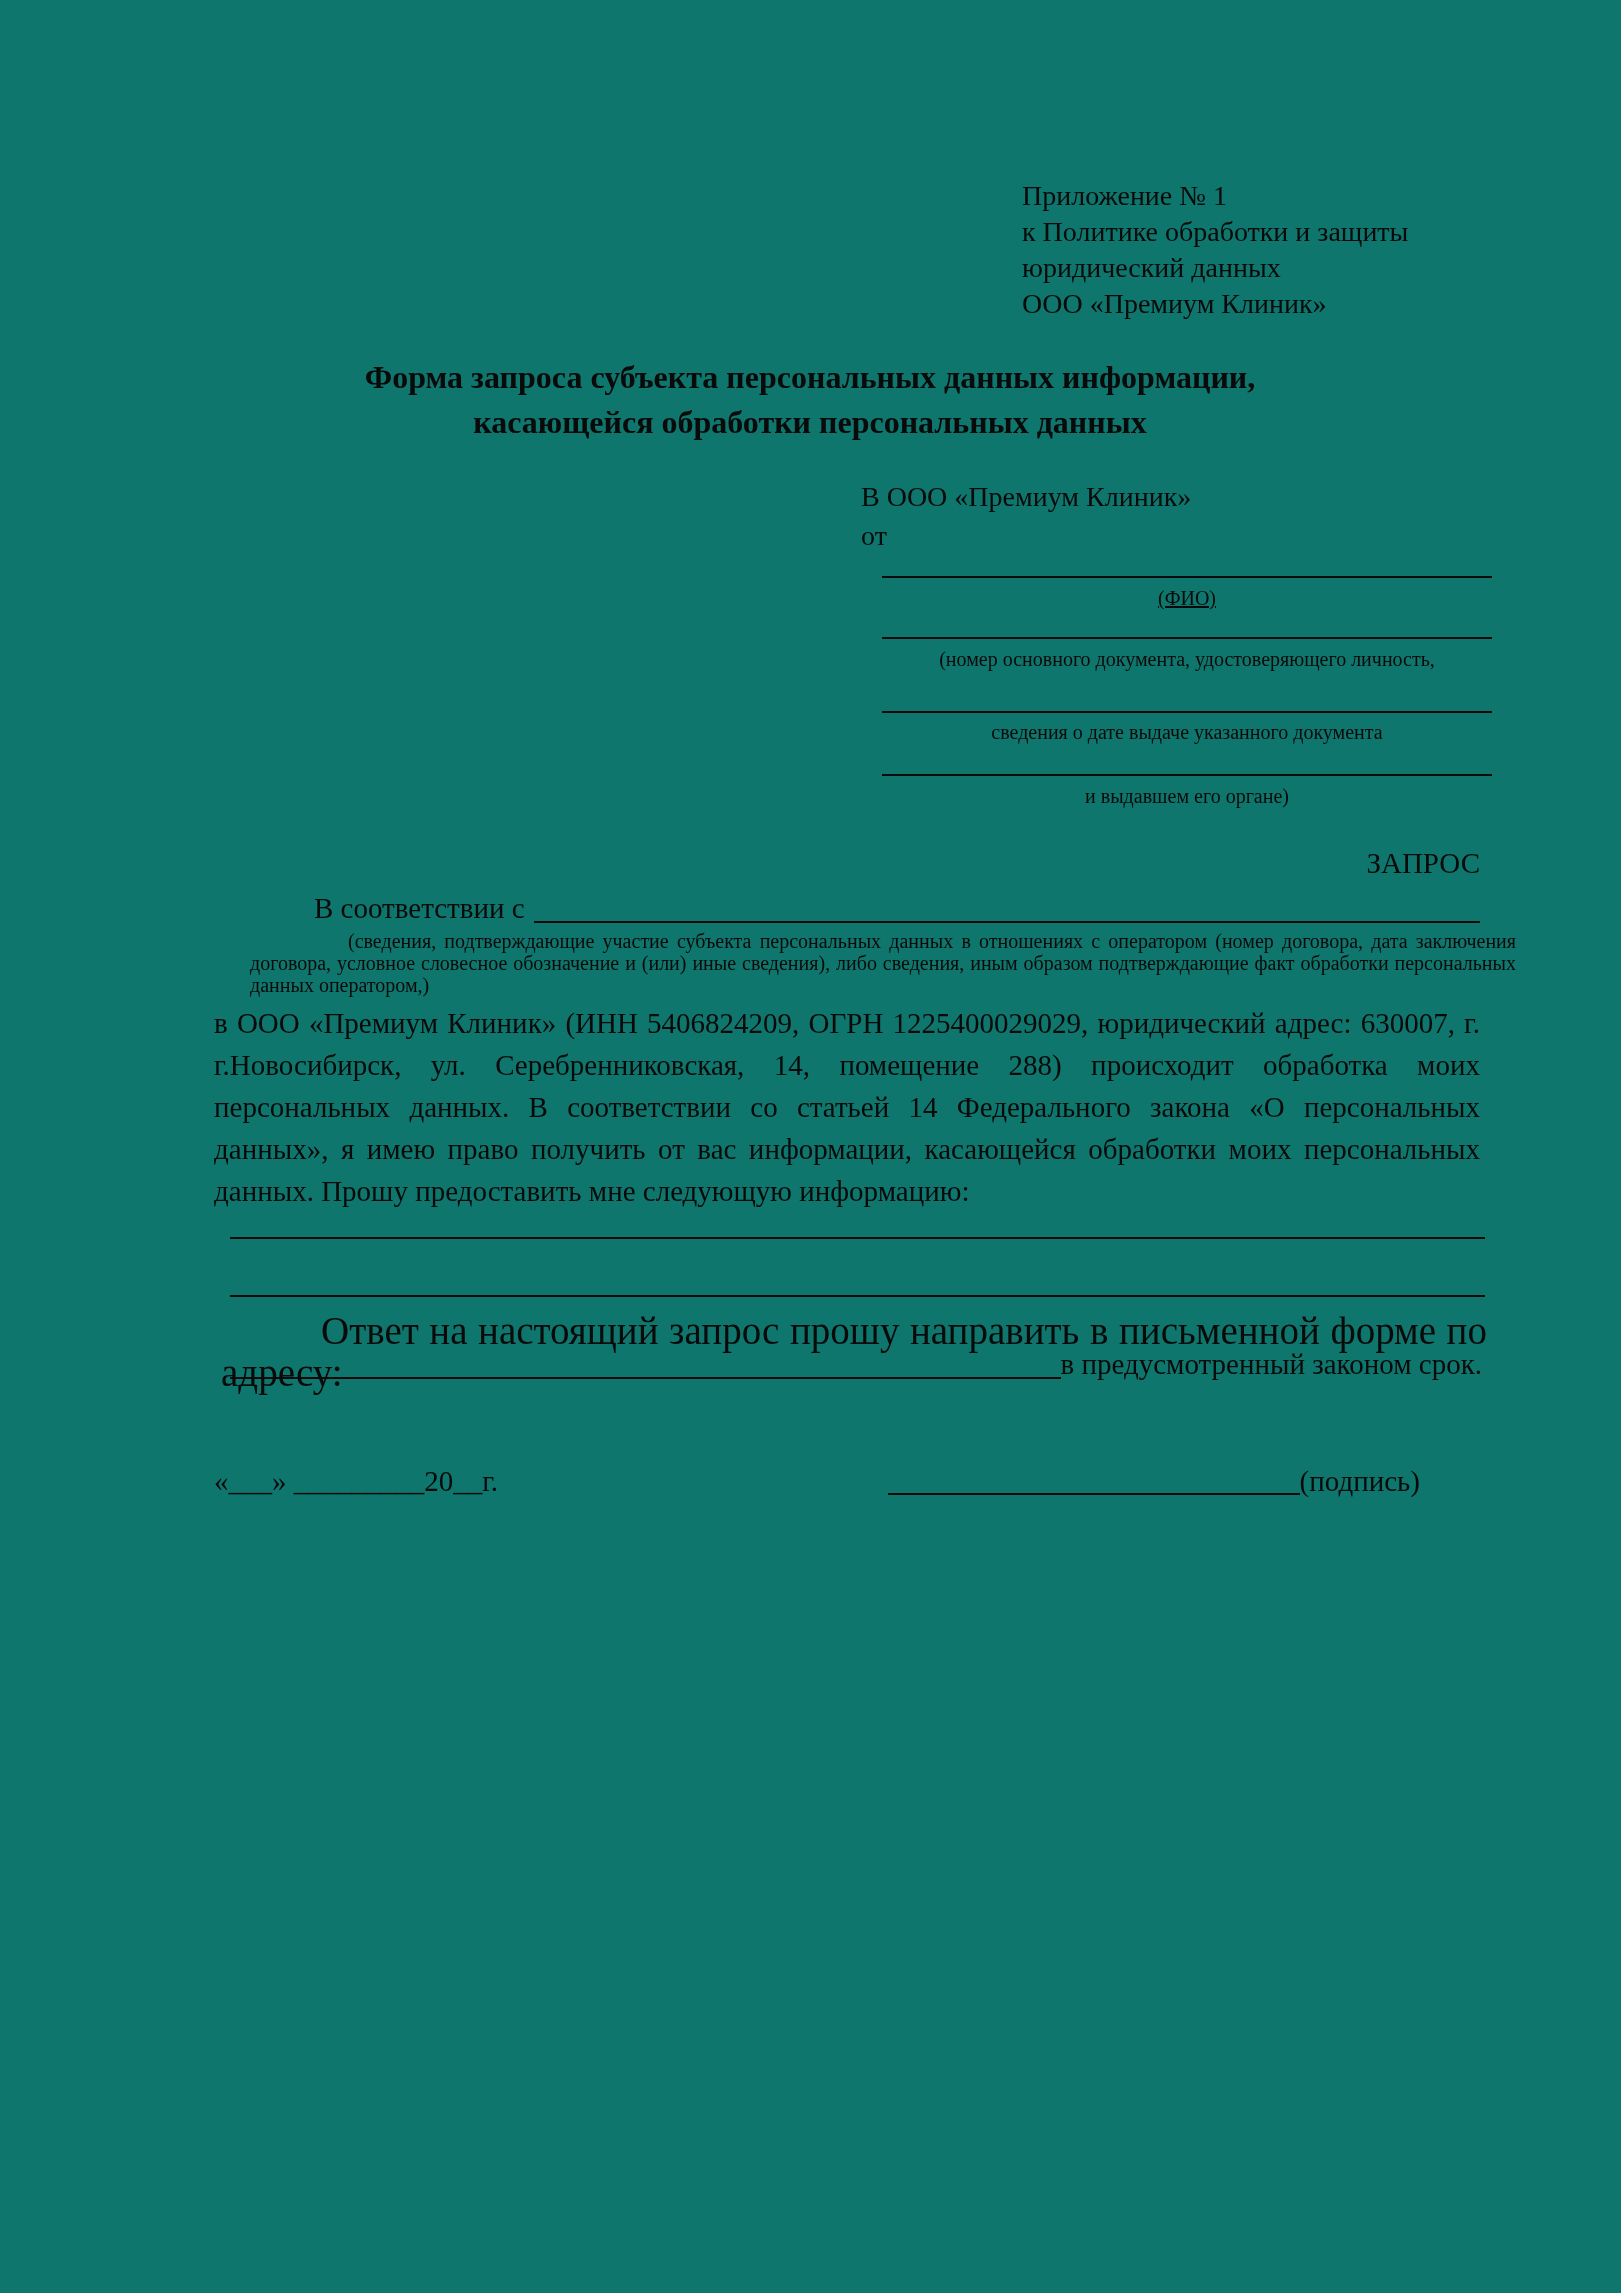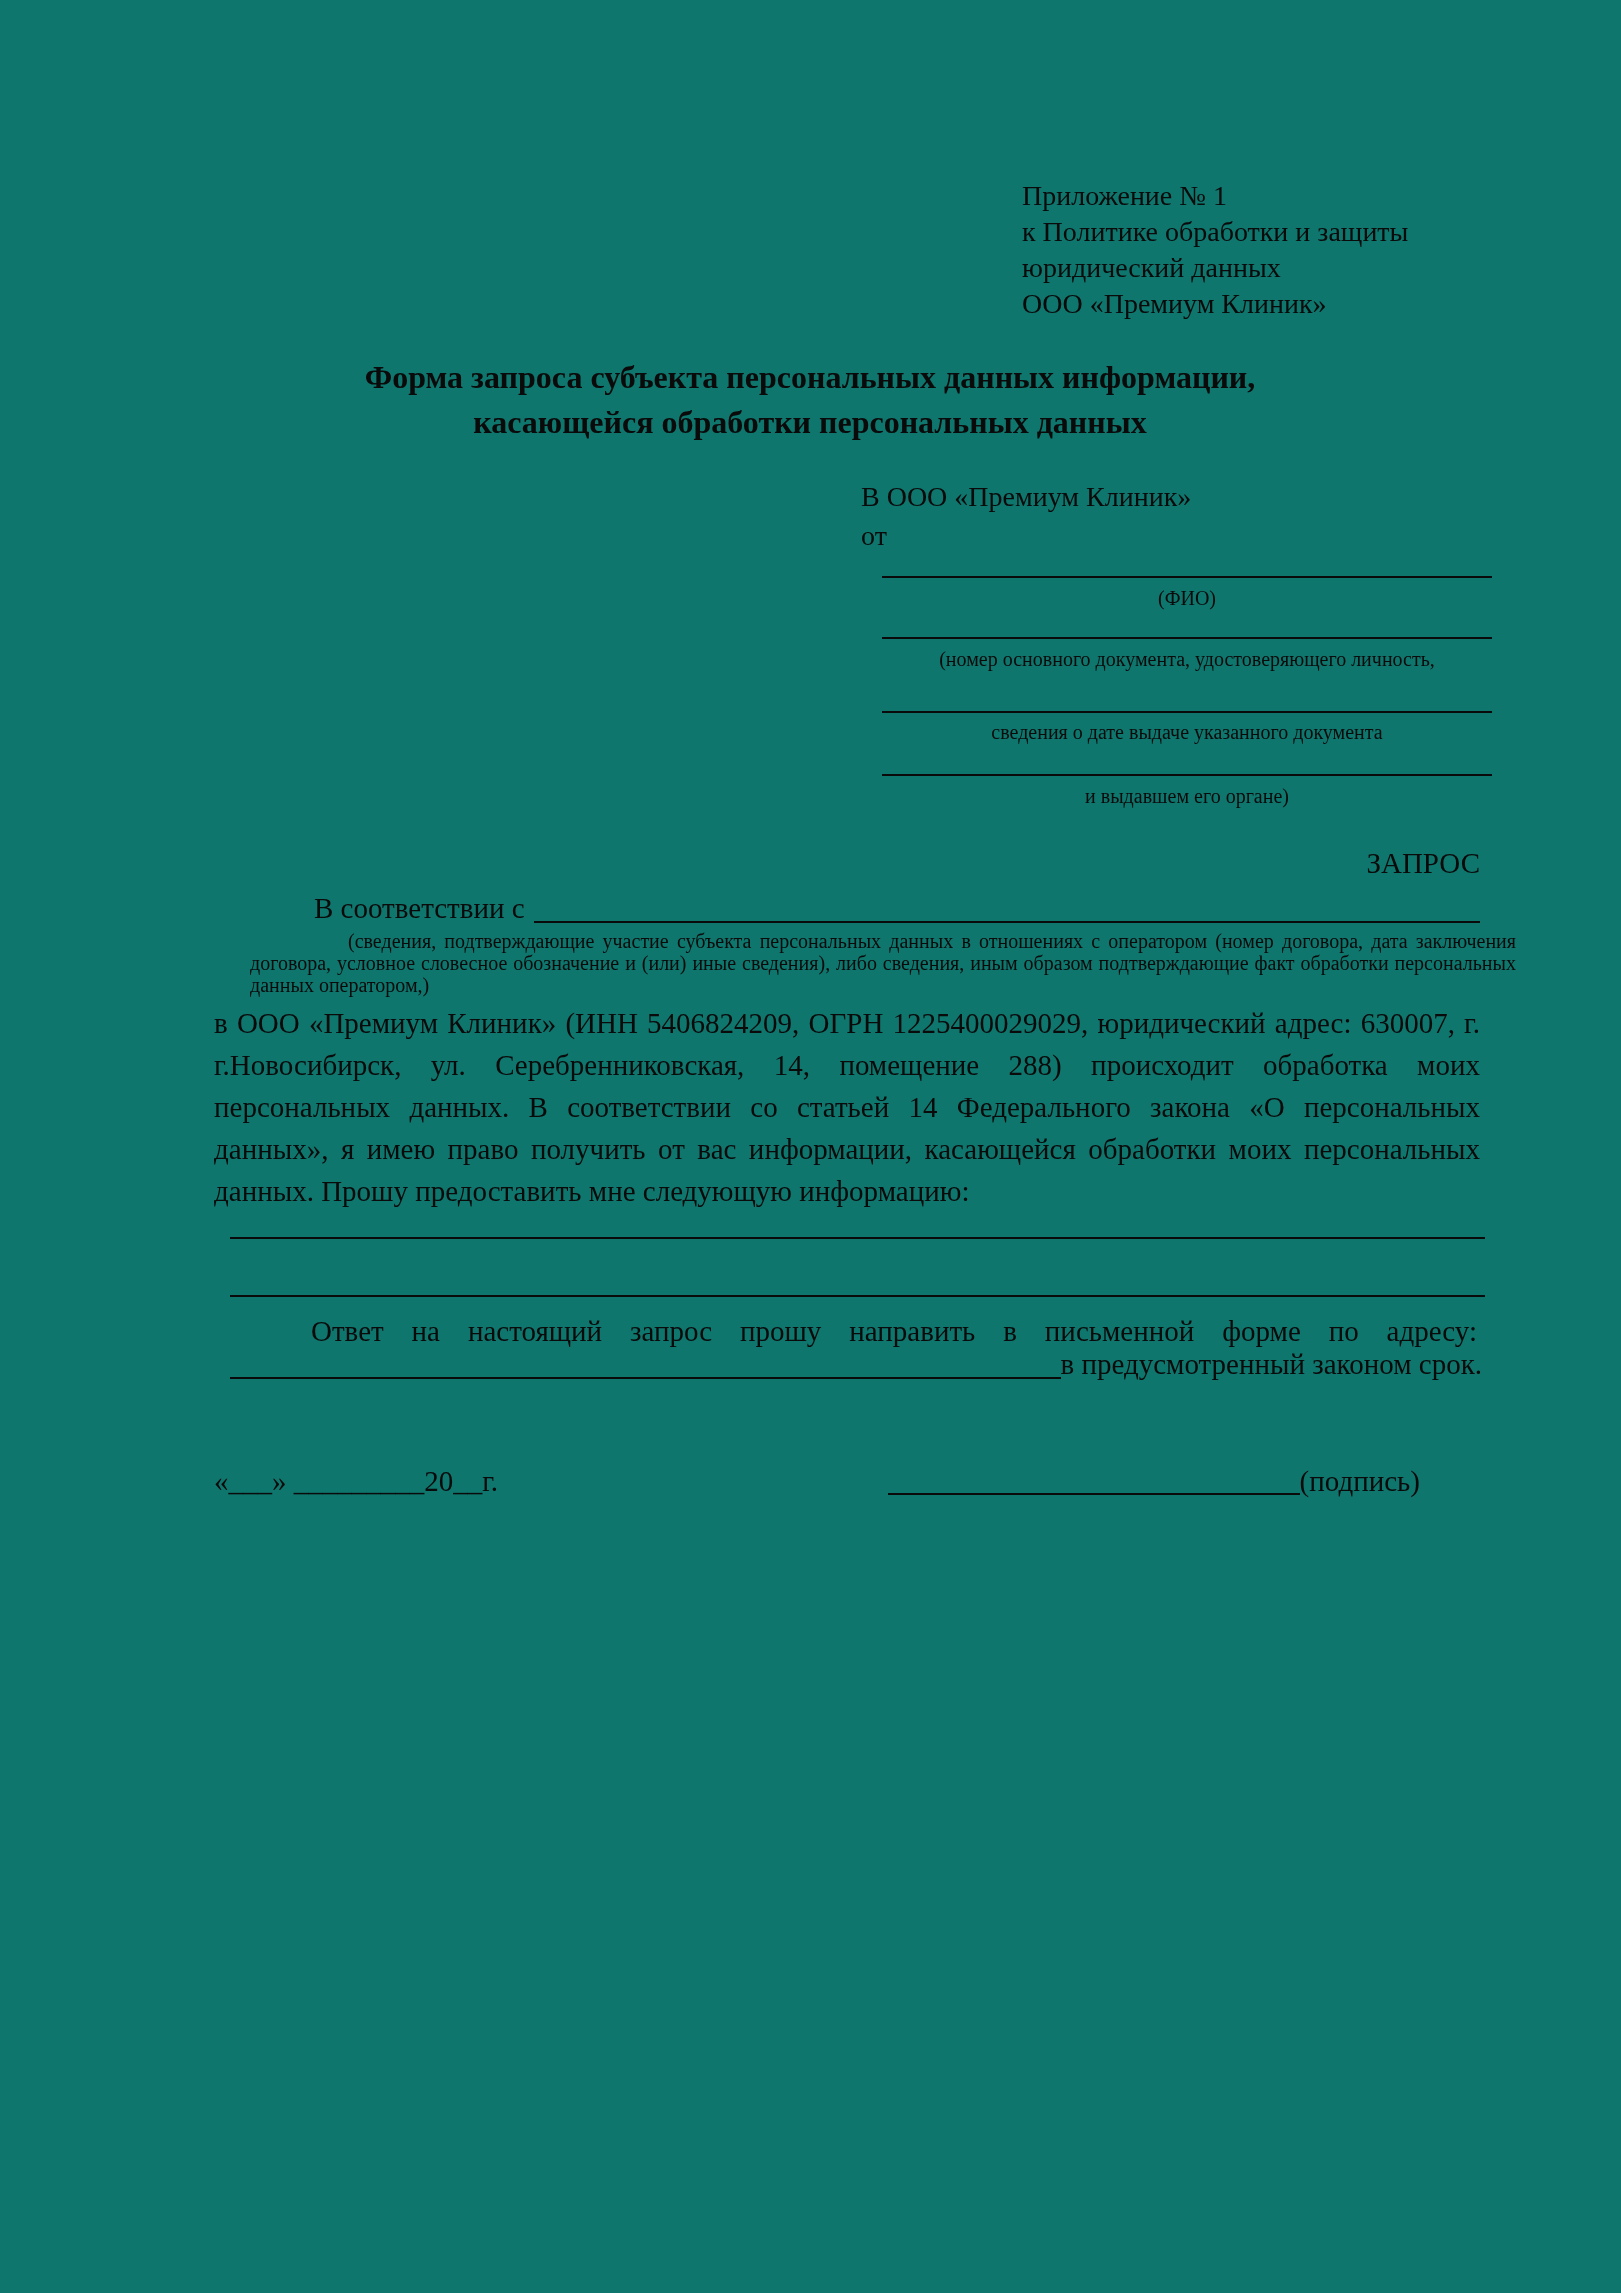--- a/index.html
+++ b/index.html
@@ -75,22 +75,22 @@
   .body-par {
     left: 214px; top: 1002px; width: 1266px;
     font-size: 29px; line-height: 42px;
     text-align: justify;
   }
 
   .answer-line-1 { left: 230px; top: 1237px; width: 1255px; }
   .answer-line-2 { left: 230px; top: 1295px; width: 1255px; }
 
   .reply-par {
-    left: 211px; top: 1310px; width: 1266px;
-    font-size: 29px; line-height: 42px;
+    left: 221px; top: 1310px; width: 1266px;
+    font-size: 39px; line-height: 42px;
     text-align: justify;
     -moz-text-align-last: justify;
     text-align-last: justify;
     text-indent: 100px;
   }
 
   .reply-row {
     left: 230px; top: 1345px; width: 1252px;
     display: flex;
     font-size: 29px; line-height: 39px; justify-content: center;
@@ -128,21 +128,21 @@
     <div>Форма запроса субъекта персональных данных информации,</div>
     <div>касающейся обработки персональных данных</div>
   </div>
 
   <div class="abs addressee">
     <div>В ООО «Премиум Клиник»</div>
     <div>от</div>
   </div>
 
   <div class="abs blank-line fio-block-line" style="top:576px;"></div>
-  <div class="abs under-label" style="top:587px;">(ФИО)</div>
+  <div class="abs under-label" style="top:587px;text-decoration:underline;">(ФИО)</div>
 
   <div class="abs blank-line fio-block-line" style="top:637px;"></div>
   <div class="abs under-label" style="top:648px;">(номер основного документа, удостоверяющего личность,</div>
 
   <div class="abs blank-line fio-block-line" style="top:711px;"></div>
   <div class="abs under-label" style="top:721px;">сведения о дате выдаче указанного документа</div>
 
   <div class="abs blank-line fio-block-line" style="top:774px;"></div>
   <div class="abs under-label" style="top:785px;">и выдавшем его органе)</div>
 

